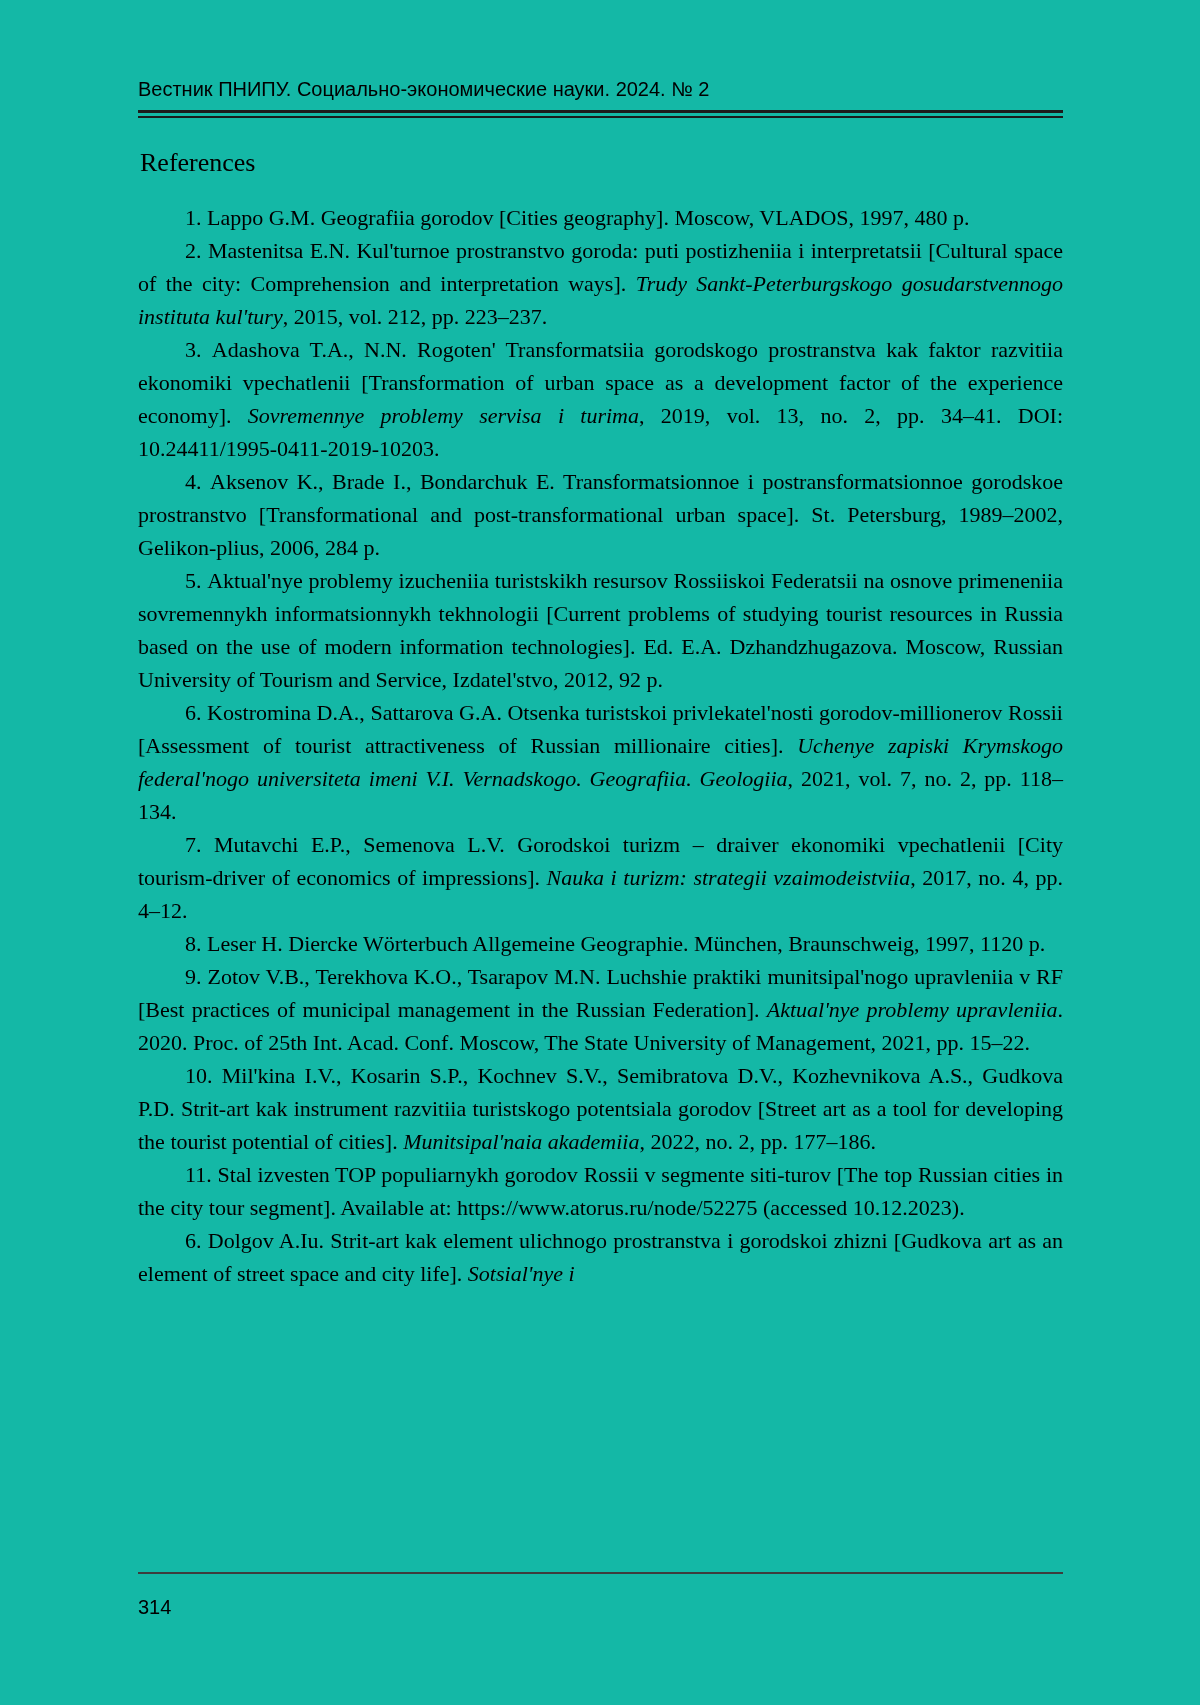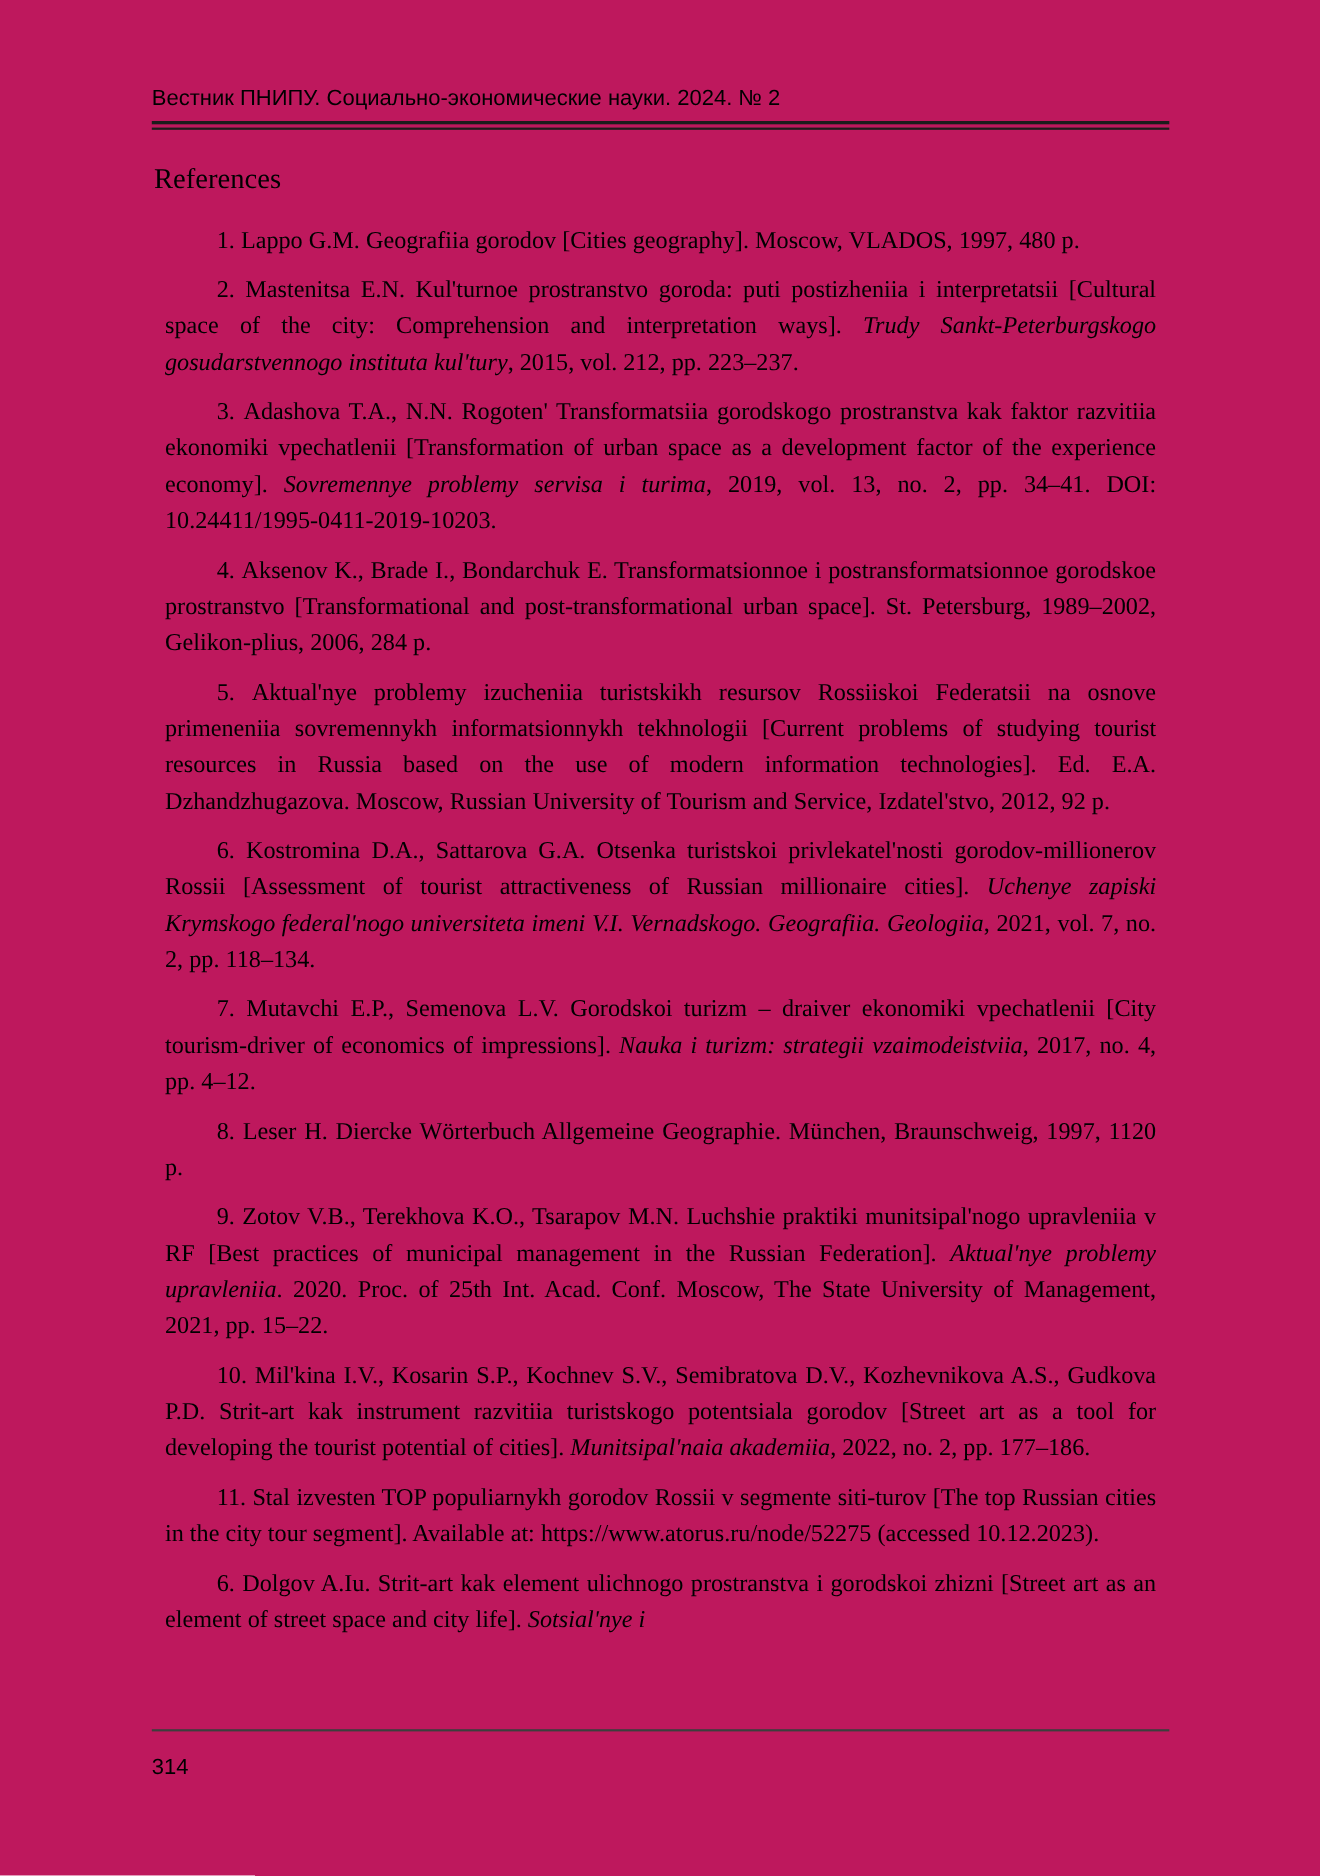--- a/index.html
+++ b/index.html
@@ -1,21 +1,21 @@
 <!DOCTYPE html>
 <html><head>
 <meta charset="utf-8">
 <style>
   * { box-sizing: border-box; }
   html, body { margin: 0; padding: 0; background: #ffffff; }
   .page {
     position: relative;
     width: 1200px;
     height: 1705px;
-    background: #be185d;
+    background: #14b8a6;
     color: #000000;
     font-family: "Liberation Serif", "DejaVu Serif", serif;
     overflow: hidden;
   }
   .content {
     position: absolute;
     left: 138px;
     right: 137px;
     top: 0;
   }
@@ -36,21 +36,21 @@
     margin: 30px 0 0 2px;
     font-size: 26px;
     font-weight: normal;
     line-height: 30px;
     font-family: "Liberation Serif", "DejaVu Serif", serif;
   }
   .refs {
     margin-top: 23px;
   }
   .ref {
-    margin: 12px;
+    margin: 0;
     font-size: 22px;
     line-height: 33px;
     text-align: justify;
     text-indent: 47px;
   }
   .ref .it { font-style: italic; }
   .footer {
     position: absolute;
     left: 138px;
     right: 137px;
@@ -84,21 +84,21 @@
         <p class="ref"><span>2.</span>&nbsp;<span>Mastenitsa E.N. Kul'turnoe prostranstvo goroda: puti postizheniia i interpretatsii [Cultural space of the city: Comprehension and interpretation ways]. </span><span class="it">Trudy Sankt-Peterburgskogo gosudarstvennogo instituta kul'tury</span><span>, 2015, vol. 212, pp. 223–237.</span></p>
         <p class="ref"><span>3.</span>&nbsp;<span>Adashova T.A., N.N. Rogoten' Transformatsiia gorodskogo prostranstva kak faktor razvitiia ekonomiki vpechatlenii [Transformation of urban space as a development factor of the experience economy]. </span><span class="it">Sovremennye problemy servisa i turima</span><span>, 2019, vol. 13, no. 2, pp. 34–41. DOI: 10.24411/1995-0411-2019-10203.</span></p>
         <p class="ref"><span>4.</span>&nbsp;<span>Aksenov K., Brade I., Bondarchuk E. Transformatsionnoe i postransformatsionnoe gorodskoe prostranstvo [Transformational and post-transformational urban space]. St. Petersburg, 1989–2002, Gelikon-plius, 2006,  284 p.</span></p>
         <p class="ref"><span>5.</span>&nbsp;<span>Aktual'nye problemy izucheniia turistskikh resursov Rossiiskoi Federatsii na osnove primeneniia sovremennykh informatsionnykh tekhnologii [Current problems of studying tourist resources in Russia based on the use of modern information technologies]. Ed. E.A. Dzhandzhugazova. Moscow, Russian University of Tourism and Service, Izdatel'stvo, 2012, 92 p.</span></p>
         <p class="ref"><span>6.</span>&nbsp;<span>Kostromina D.A., Sattarova G.A. Otsenka turistskoi privlekatel'nosti gorodov-millionerov Rossii [Assessment of tourist attractiveness of Russian millionaire cities]. </span><span class="it">Uchenye zapiski Krymskogo federal'nogo universiteta imeni V.I. Vernadskogo. Geografiia. Geologiia</span><span>, 2021, vol. 7, no. 2, pp. 118–134.</span></p>
         <p class="ref"><span>7.</span>&nbsp;<span>Mutavchi E.P., Semenova L.V. Gorodskoi turizm – draiver ekonomiki vpechatlenii [City tourism-driver of economics of impressions]. </span><span class="it">Nauka i turizm: strategii vzaimodeistviia</span><span>, 2017, no. 4, pp. 4–12.</span></p>
         <p class="ref"><span>8.</span>&nbsp;<span>Leser H. Diercke Wörterbuch Allgemeine Geographie. München, Braunschweig, 1997, 1120 p.</span></p>
         <p class="ref"><span>9.</span>&nbsp;<span>Zotov V.B., Terekhova K.O., Tsarapov M.N. Luchshie praktiki munitsipal'nogo upravleniia v RF [Best practices of municipal management in the Russian Federation]. </span><span class="it">Aktual'nye problemy upravleniia</span><span>. 2020. Proc. of 25th Int. Acad. Conf. Moscow, The State University of Management, 2021, pp. 15–22.</span></p>
         <p class="ref"><span>10.</span>&nbsp;<span>Mil'kina I.V., Kosarin S.P., Kochnev S.V., Semibratova D.V., Kozhevnikova A.S., Gudkova P.D. Strit-art kak instrument razvitiia turistskogo potentsiala gorodov [Street art as a tool for developing the tourist potential of cities]. </span><span class="it">Munitsipal'naia akademiia</span><span>, 2022, no. 2, pp. 177–186.</span></p>
         <p class="ref"><span>11.</span>&nbsp;<span>Stal izvesten TOP populiarnykh gorodov Rossii v segmente siti-turov [The top Russian cities in the city tour segment]. Available at: https://www.atorus.ru/node/52275 (accessed 10.12.2023).</span></p>
-        <p class="ref"><span>6.</span>&nbsp;<span>Dolgov A.Iu. Strit-art kak element ulichnogo prostranstva i gorodskoi zhizni [Street art as an element of street space and city life]. </span><span class="it">Sotsial'nye i</span></p>
+        <p class="ref"><span>6.</span>&nbsp;<span>Dolgov A.Iu. Strit-art kak element ulichnogo prostranstva i gorodskoi zhizni [Gudkova art as an element of street space and city life]. </span><span class="it">Sotsial'nye i</span></p>
       </div>
 
   </div>
 
   <div class="footer">
     <div class="footer-rule"></div>
     <div class="page-number">314</div>
   </div>
 </div>
 

